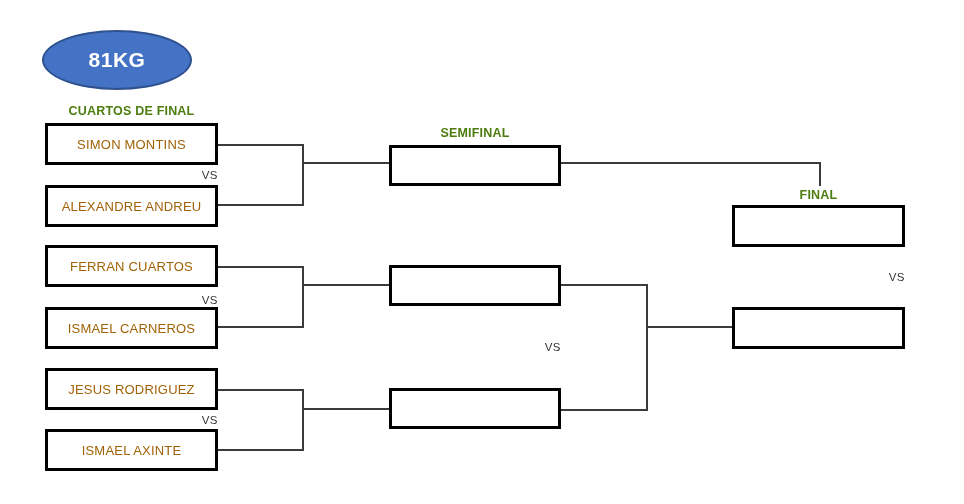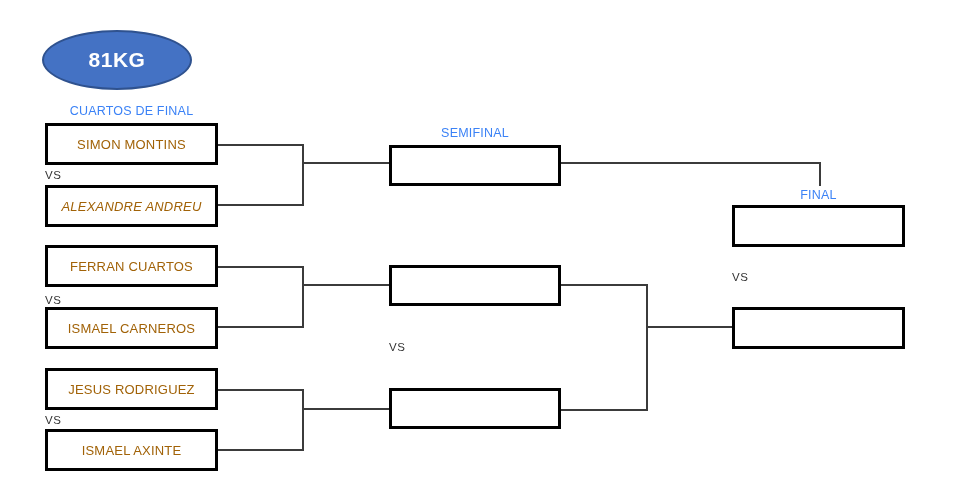--- a/index.html
+++ b/index.html
@@ -43,39 +43,39 @@
     justify-content: center;
     color: #ffffff;
     font-size: 21px;
     font-weight: bold;
     letter-spacing: 0.5px;
   }
   .round-title {
     position: absolute;
     text-align: center;
     font-size: 12.5px;
-    font-weight: normal;
-    color: #3b82f6;
+    font-weight: bold;
+    color: #4d7c0f;
     letter-spacing: 0.2px;
   }
   .match-box {
     position: absolute;
     box-sizing: border-box;
     background: #ffffff;
     border: 3px solid #000000;
     display: flex;
     align-items: center;
     justify-content: center;
     font-size: 13px;
     color: #a16207;
     letter-spacing: 0.2px;
   }
   .vs-label {
     position: absolute;
-    text-align: left;
+    text-align: right;
     font-size: 11.5px;
     color: #333333;
     letter-spacing: 0.5px;
   }
   
   .qf   { left: 45px;  width: 173px; height: 42px; }
   .sf   { left: 389px; width: 172px; height: 41px; }
   .fin  { left: 732px; width: 173px; height: 42px; }
   .w-qf  { left: 45px;  width: 173px; }
   .w-sf  { left: 389px; width: 172px; }
@@ -103,21 +103,21 @@
   </div>
 
   <div class="round-title w-qf" style="top:104px;">CUARTOS DE FINAL</div>
   <div class="round-title w-fin" style="top:188px;">FINAL</div>
   <div class="round-title w-sf" style="top:126px;">SEMIFINAL</div>
 
   <div class="match-box qf" style="top:123px;">
     <span>SIMON MONTINS</span>
   </div>
   <div class="vs-label w-qf" style="top:169px;">VS</div>
-  <div class="match-box qf" style="top:185px;font-style:italic;">
+  <div class="match-box qf" style="top:185px;">
     <span>ALEXANDRE ANDREU</span>
   </div>
 
   <div class="match-box qf" style="top:245px;">
     <span>FERRAN CUARTOS</span>
   </div>
   <div class="vs-label w-qf" style="top:294px;">VS</div>
   <div class="match-box qf" style="top:368px;">
     <span>JESUS RODRIGUEZ</span>
   </div>

